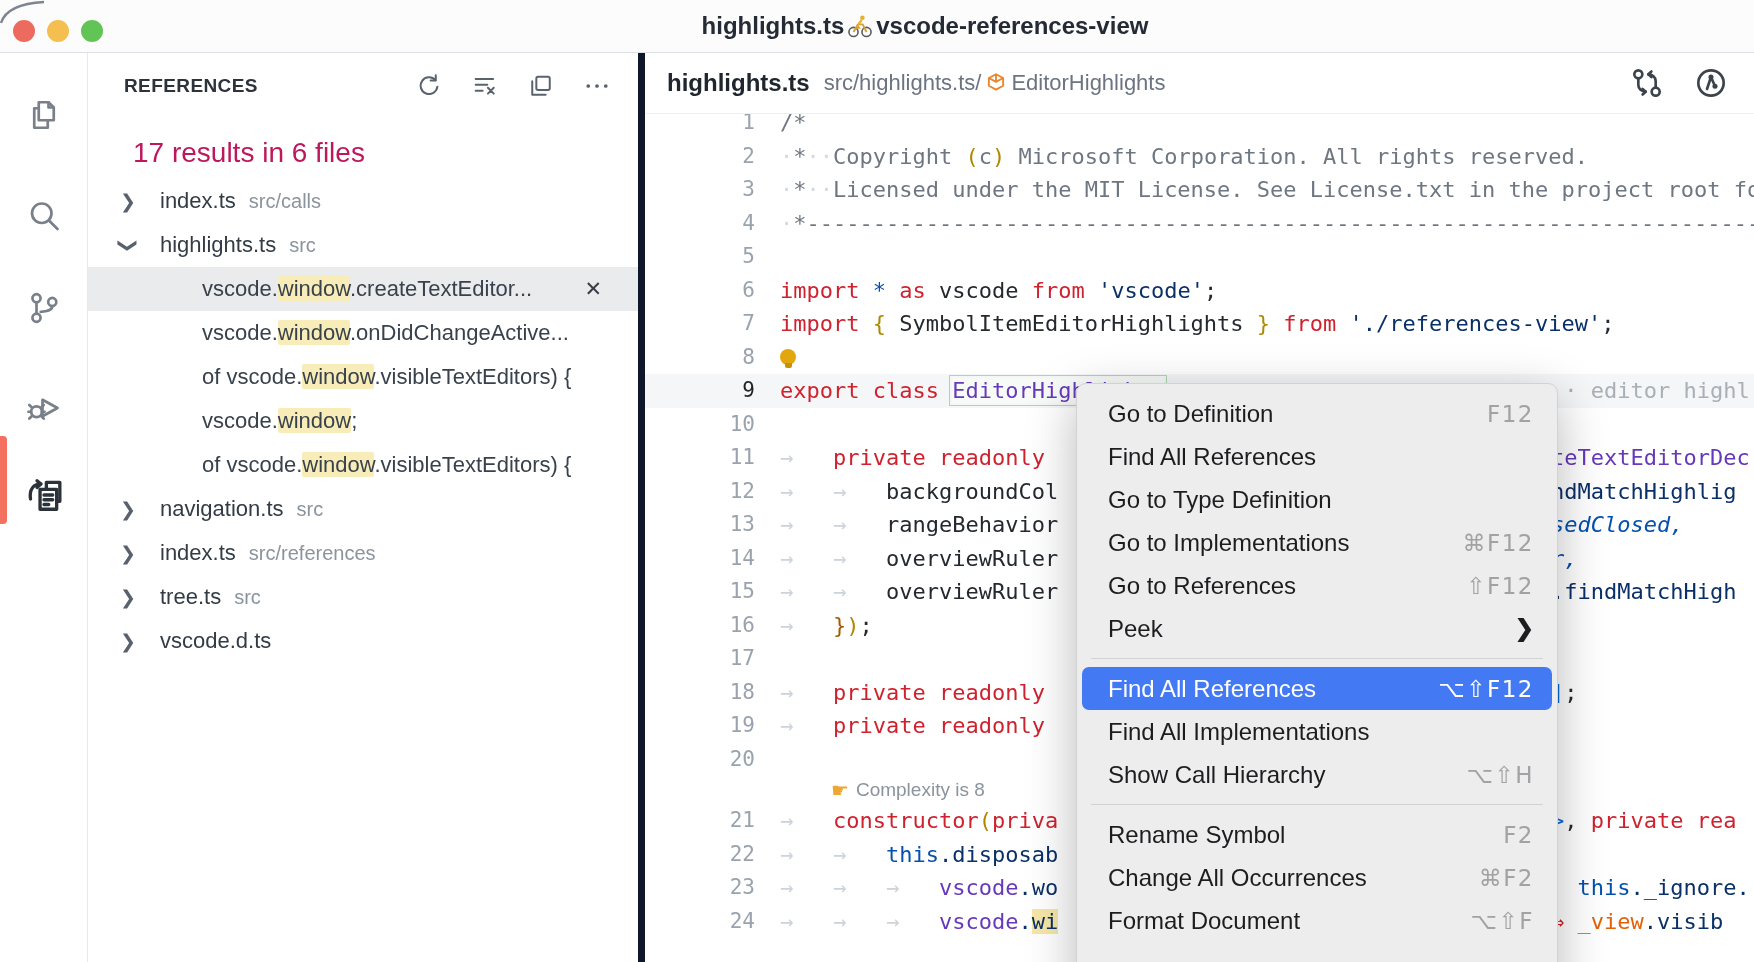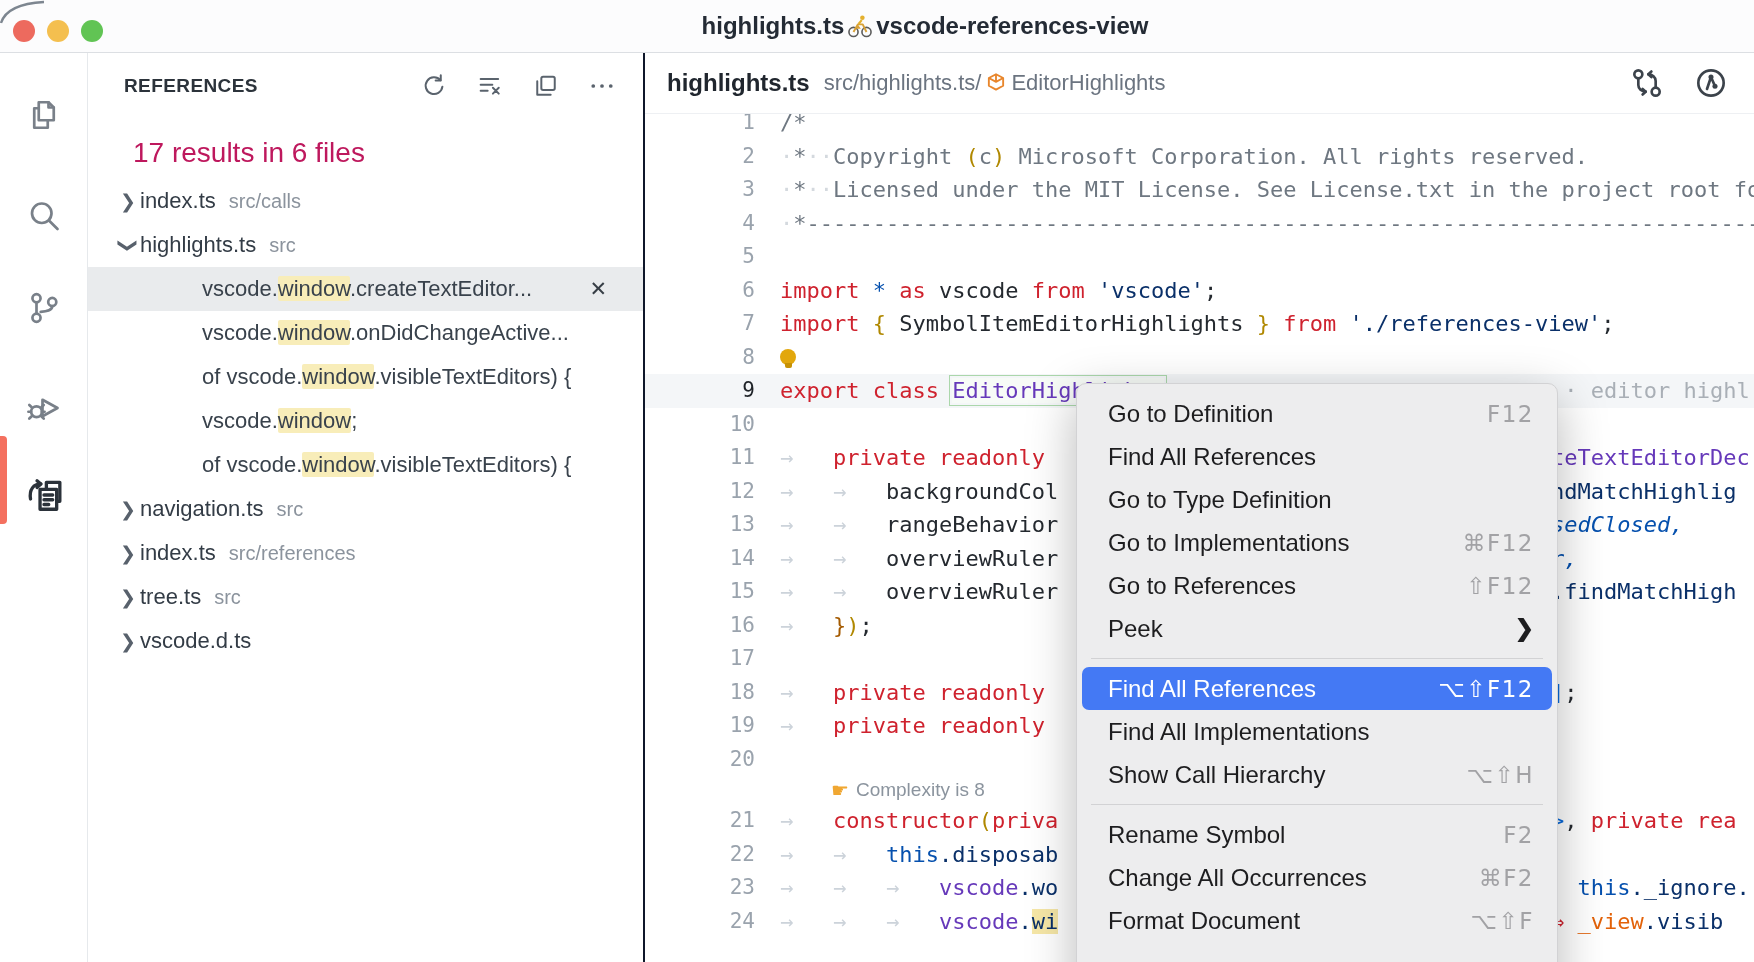--- a/index.html
+++ b/index.html
@@ -15,33 +15,33 @@
   .title{font-size:24px;font-weight:600;color:#242b35;display:flex;align-items:center;gap:3px;transform:translateX(48px)}
   .corner-artifact{position:absolute;left:0;top:0;pointer-events:none}
   
   .main{display:flex;height:909px}
   .activitybar{width:88px;flex:none;border-right:1px solid #e6e9ec;position:relative;background:#fff;box-sizing:border-box}
   .ab-item{position:absolute;left:0;width:87px;height:52px;display:flex;align-items:center;justify-content:center}
   .ab-item svg{stroke:#798089;fill:none;stroke-width:1.8;stroke-linecap:round;stroke-linejoin:round}
   .ab-item.active svg{stroke:#2b323a;stroke-width:2.1}
   .ab-indicator{position:absolute;left:0;top:383px;width:7px;height:88px;background:#f4705f;border-radius:0 4px 4px 0}
   
-  .sidebar{width:557px;flex:none;border-right:2px solid #0f172a;position:relative;background:#fff;box-sizing:border-box}
+  .sidebar{width:557px;flex:none;border-right:7px solid #0f172a;position:relative;background:#fff;box-sizing:border-box}
   .sb-header{height:66px;display:flex;align-items:center;padding-left:36px;position:relative}
   .sb-title{font-size:19px;font-weight:600;letter-spacing:.4px;color:#2c333b}
   .sb-icons{position:absolute;right:26px;top:0;height:66px;display:flex;align-items:center;gap:26px}
   .sb-icons .icon{width:30px;height:30px;display:flex;align-items:center;justify-content:center;cursor:pointer}
   .sb-icons svg{stroke:#5a636d;fill:none;stroke-width:1.7;stroke-linecap:round;stroke-linejoin:round}
   .summary{margin-top:12px;height:44px;line-height:44px;padding-left:45px;font-size:28px;color:#be185d}
   .tree{margin-top:4px}
   .trow{height:44px;display:flex;align-items:center;position:relative;cursor:pointer}
   .trow.file{padding-left:28px}
   .chev{width:24px;font-size:19px;color:#58616c;display:inline-block;text-align:center}
   .chev.exp{transform:rotate(90deg)}
-  .flabel{margin-left:0;font-size:22px;color:#333c46}
+  .flabel{margin-left:20px;font-size:22px;color:#333c46}
   .fdir{margin-left:13px;font-size:20px;color:#8b939d}
   .trow.res{padding-left:114px;font-size:22px;color:#39424c}
   .trow.selrow{background:#e9ebed}
   .mhl{background:#f8edb9;border-radius:2px}
   .xclose{position:absolute;right:36px;font-size:21px;color:#373e46}
   
   .editor{flex:1;position:relative;background:#fff;overflow:hidden}
   .ed-header{height:60px;display:flex;align-items:center;padding-left:22px;border-bottom:1px solid #eef0f3;position:relative;background:#fff}
   .bc-file{font-size:24px;font-weight:600;color:#20262e}
   .bc-path{margin-left:14px;font-size:22px;color:#6b7480}

